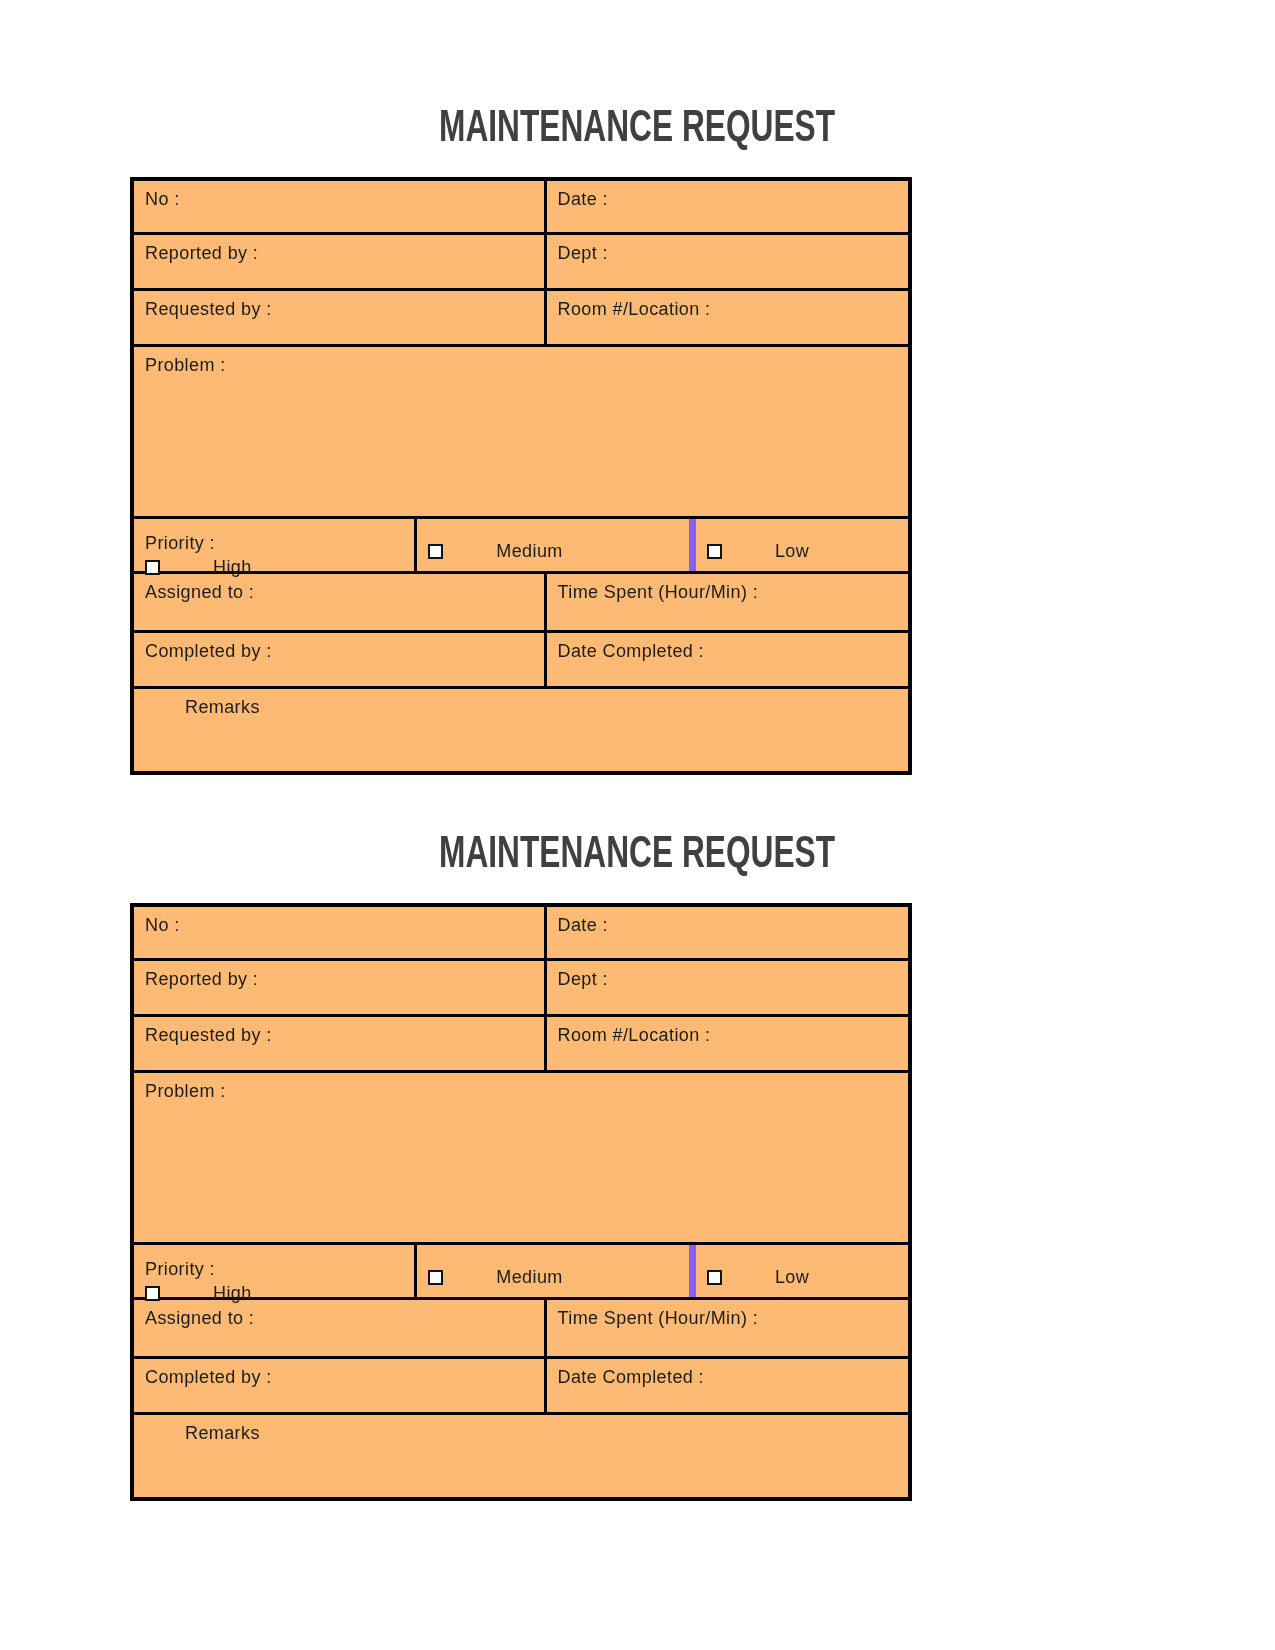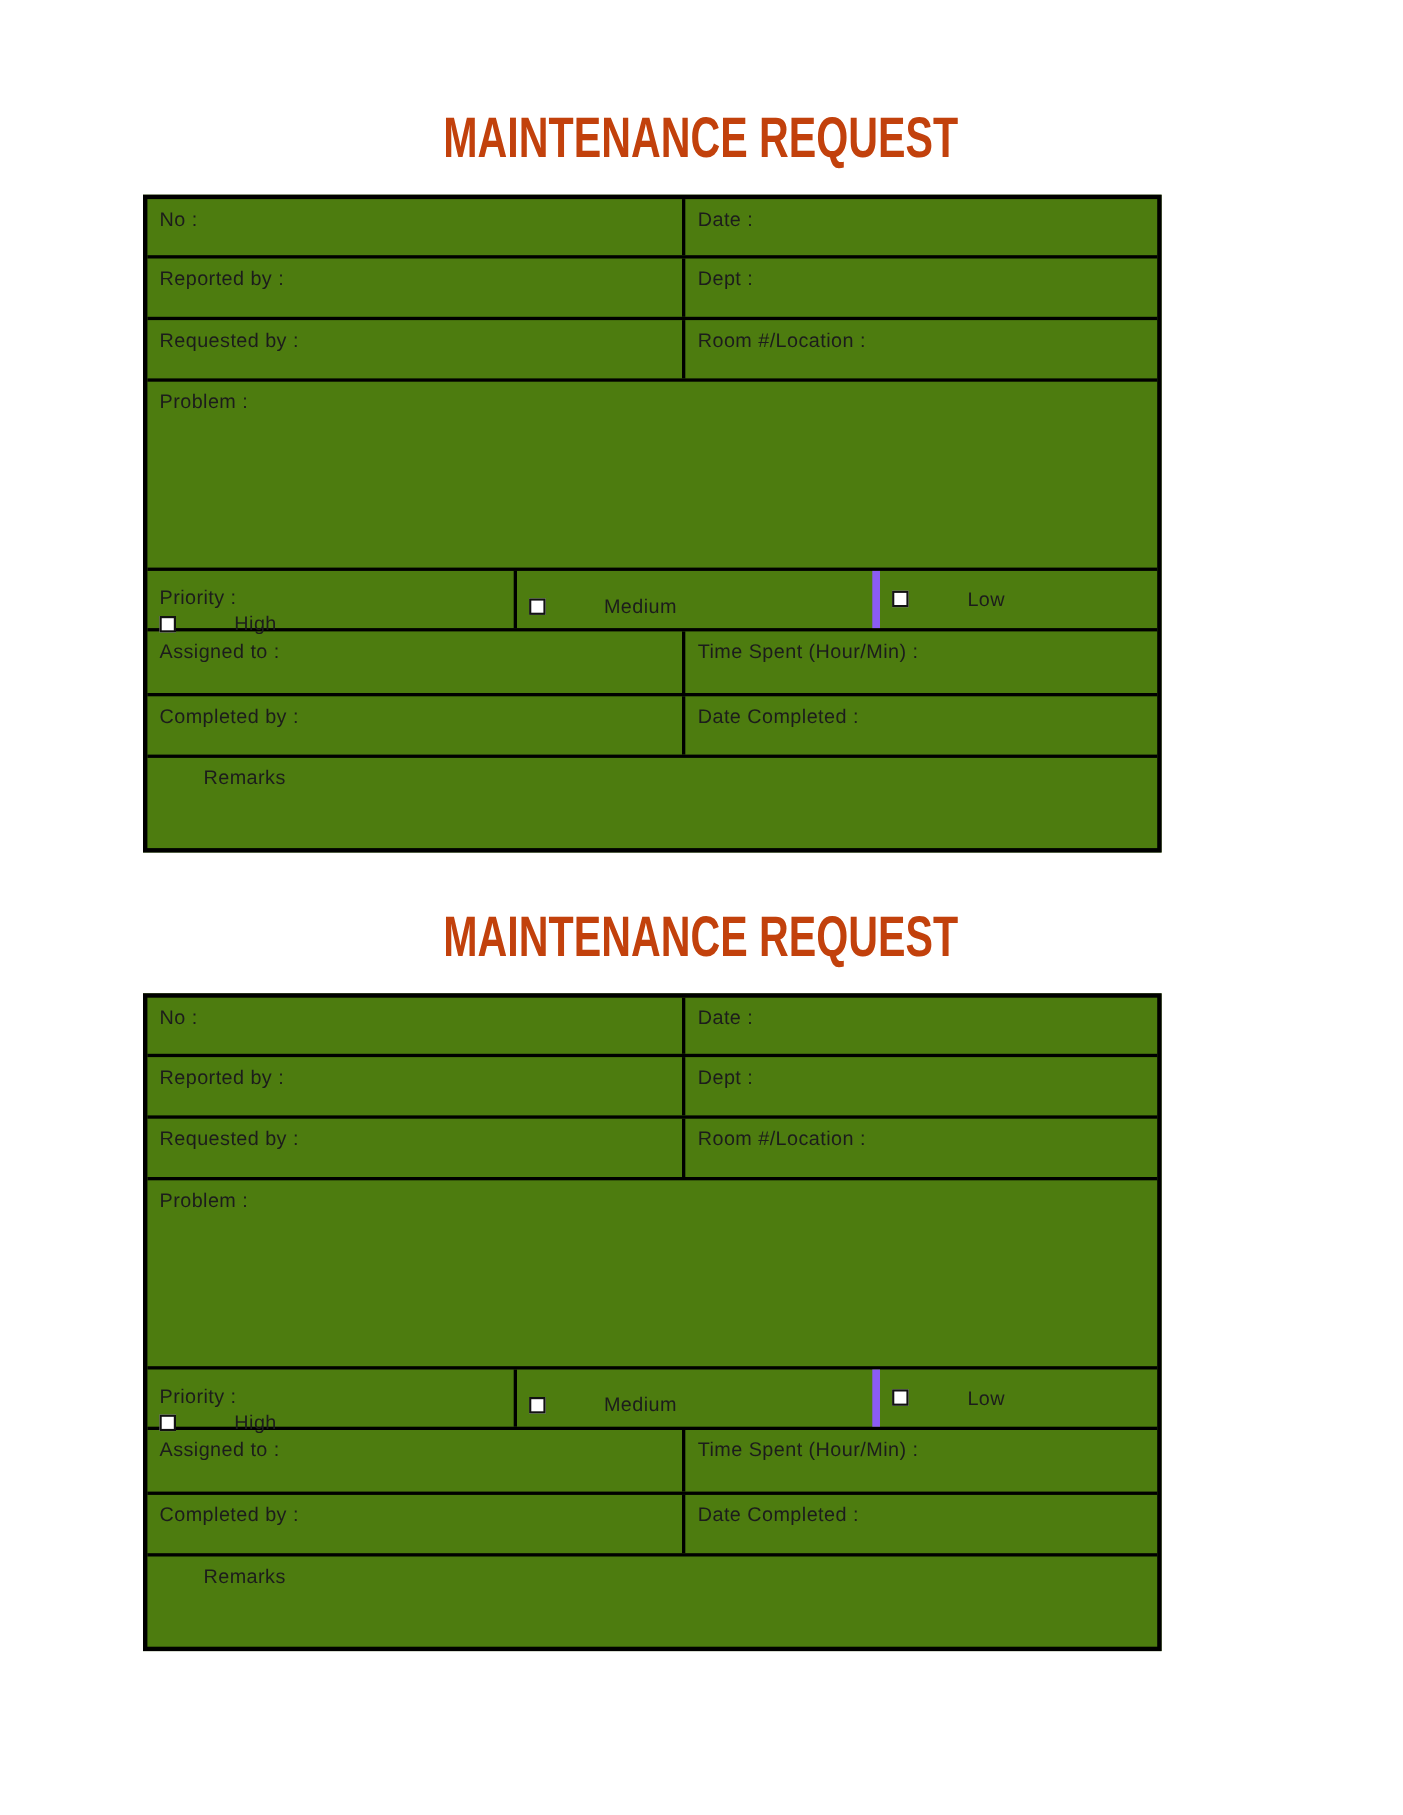--- a/index.html
+++ b/index.html
@@ -7,37 +7,37 @@
     position:relative;
     width:1275px; height:1650px;
     background:#ffffff;
     font-family:"Liberation Sans", sans-serif;
     color:#1c1c1c;
     overflow:hidden;
   }
   .form-title {
     position:absolute; left:0; width:1275px;
     text-align:center;
-    font-weight:700; font-size:52px; line-height:44px;
-    color:#c2410c;
+    font-weight:700; font-size:44px; line-height:44px;
+    color:#404040;
     white-space:nowrap;
   }
   .form-title .squish {
     display:inline-block;
     transform:scaleX(0.72);
     transform-origin:50% 50%;
   }
   .t1 { top:104px; }
   .t2 { top:830px; }
 
   .form-table {
-    position:absolute; left:130px; width:926px; height:598px;
+    position:absolute; left:130px; width:782px; height:598px;
     border:4px solid #000000;
     box-sizing:border-box;
-    background:#4d7c0f;
+    background:#fdba74;
     display:flex; flex-direction:column;
   }
   .tb1 { top:177px; }
   .tb2 { top:903px; }
 
   .row { display:flex; box-sizing:border-box; border-bottom:3px solid #000000; }
   .r1 { height:54px; }
   .r2 { height:56px; }
   .r3 { height:56px; }
   .r4 { height:172px; }
@@ -52,21 +52,21 @@
     font-size:18px;
     letter-spacing:0.4px;
     line-height:1.25;
   }
   .cl { width:53.3%; border-right:3px solid #000000; }
   .cr { flex:1; }
   .full { width:100%; }
 
   .p1 { width:36.6%; border-right:3px solid #000000; padding-top:12px; }
   .p2 { width:36.0%; border-right:7px solid #8b5cf6; display:flex; align-items:flex-end; padding-bottom:8px; }
-  .p3 { flex:1; display:flex; padding-bottom:8px; }
+  .p3 { flex:1; display:flex; align-items:flex-end; padding-bottom:8px; }
   .pline { line-height:24px; }
 
   .opt { display:flex; align-items:center; line-height:24px;gap:44px; }
   .cb {
     display:inline-block;
     width:11px; height:11px;
     border:2.5px solid #121212;
     margin-right:9px;
     background:#ffffff;
     flex:0 0 auto;

